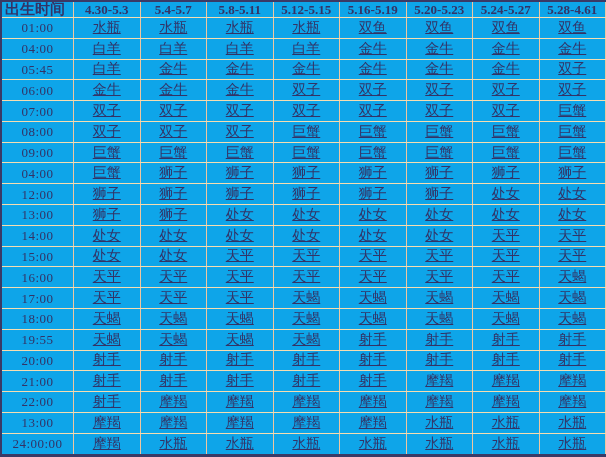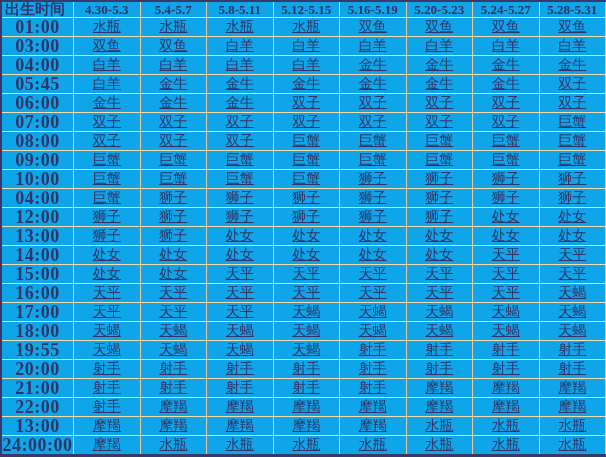--- a/index.html
+++ b/index.html
@@ -33,22 +33,22 @@
     line-height: 1;
   }
   thead th { font-weight: bold; font-size: 13px; }
   thead th.time-head {
     width: 68px;
     text-align: left;
     padding-left: 3px;
     font-size: 15px;
   }
   tbody th.time {
-    font-weight: bold;
-    font-size: 18px;
+    font-weight: normal;
+    font-size: 13px;
     letter-spacing: 0.5px;
   }
   td .zodiac-link {
     text-decoration: underline;
     cursor: pointer;
     font-size: 14px;
   }
 </style>
 </head>
 <body>
@@ -57,47 +57,36 @@
   <thead>
     <tr>
       <th class="time-head">出生时间</th>
       <th>4.30-5.3</th>
       <th>5.4-5.7</th>
       <th>5.8-5.11</th>
       <th>5.12-5.15</th>
       <th>5.16-5.19</th>
       <th>5.20-5.23</th>
       <th>5.24-5.27</th>
-      <th>5.28-5.31</th>
+      <th>5.28-4.61</th>
     </tr>
   </thead>
   <tbody>
       <tr>
         <th class="time">01:00</th>
         <td><span class="zodiac-link">水瓶</span></td>
         <td><span class="zodiac-link">水瓶</span></td>
         <td><span class="zodiac-link">水瓶</span></td>
         <td><span class="zodiac-link">水瓶</span></td>
         <td><span class="zodiac-link">双鱼</span></td>
         <td><span class="zodiac-link">双鱼</span></td>
         <td><span class="zodiac-link">双鱼</span></td>
         <td><span class="zodiac-link">双鱼</span></td>
       </tr>
       <tr>
-        <th class="time">03:00</th>
-        <td><span class="zodiac-link">双鱼</span></td>
-        <td><span class="zodiac-link">双鱼</span></td>
-        <td><span class="zodiac-link">白羊</span></td>
-        <td><span class="zodiac-link">白羊</span></td>
-        <td><span class="zodiac-link">白羊</span></td>
-        <td><span class="zodiac-link">白羊</span></td>
-        <td><span class="zodiac-link">白羊</span></td>
-        <td><span class="zodiac-link">白羊</span></td>
-      </tr>
-      <tr>
         <th class="time">04:00</th>
         <td><span class="zodiac-link">白羊</span></td>
         <td><span class="zodiac-link">白羊</span></td>
         <td><span class="zodiac-link">白羊</span></td>
         <td><span class="zodiac-link">白羊</span></td>
         <td><span class="zodiac-link">金牛</span></td>
         <td><span class="zodiac-link">金牛</span></td>
         <td><span class="zodiac-link">金牛</span></td>
         <td><span class="zodiac-link">金牛</span></td>
       </tr>
@@ -148,31 +137,20 @@
       <tr>
         <th class="time">09:00</th>
         <td><span class="zodiac-link">巨蟹</span></td>
         <td><span class="zodiac-link">巨蟹</span></td>
         <td><span class="zodiac-link">巨蟹</span></td>
         <td><span class="zodiac-link">巨蟹</span></td>
         <td><span class="zodiac-link">巨蟹</span></td>
         <td><span class="zodiac-link">巨蟹</span></td>
         <td><span class="zodiac-link">巨蟹</span></td>
         <td><span class="zodiac-link">巨蟹</span></td>
-      </tr>
-      <tr>
-        <th class="time">10:00</th>
-        <td><span class="zodiac-link">巨蟹</span></td>
-        <td><span class="zodiac-link">巨蟹</span></td>
-        <td><span class="zodiac-link">巨蟹</span></td>
-        <td><span class="zodiac-link">巨蟹</span></td>
-        <td><span class="zodiac-link">狮子</span></td>
-        <td><span class="zodiac-link">狮子</span></td>
-        <td><span class="zodiac-link">狮子</span></td>
-        <td><span class="zodiac-link">狮子</span></td>
       </tr>
       <tr>
         <th class="time">04:00</th>
         <td><span class="zodiac-link">巨蟹</span></td>
         <td><span class="zodiac-link">狮子</span></td>
         <td><span class="zodiac-link">狮子</span></td>
         <td><span class="zodiac-link">狮子</span></td>
         <td><span class="zodiac-link">狮子</span></td>
         <td><span class="zodiac-link">狮子</span></td>
         <td><span class="zodiac-link">狮子</span></td>

